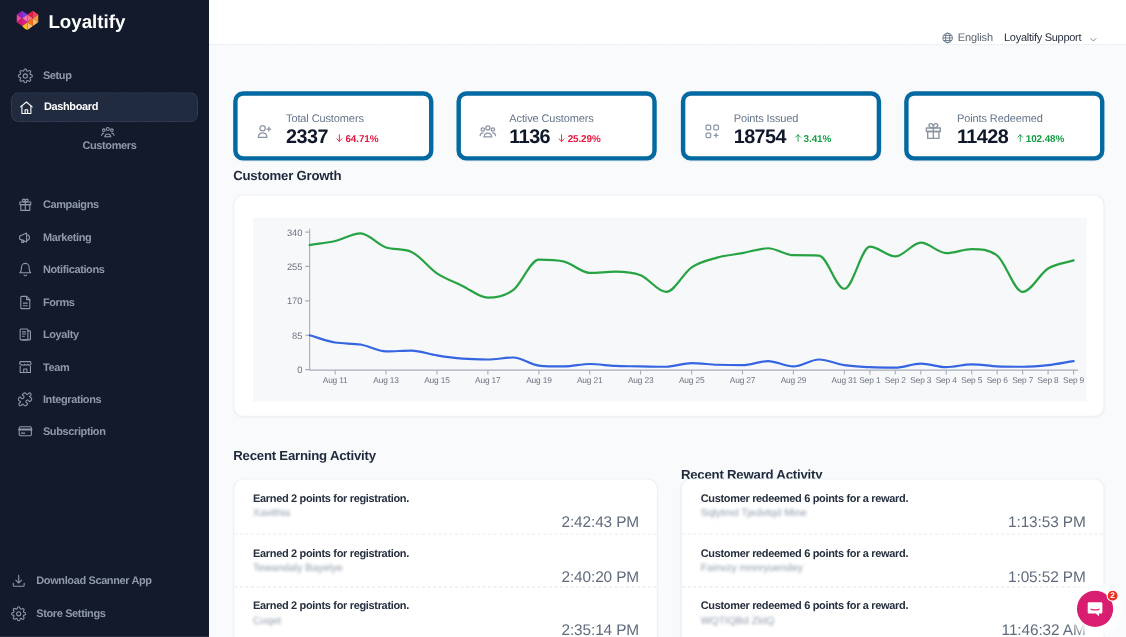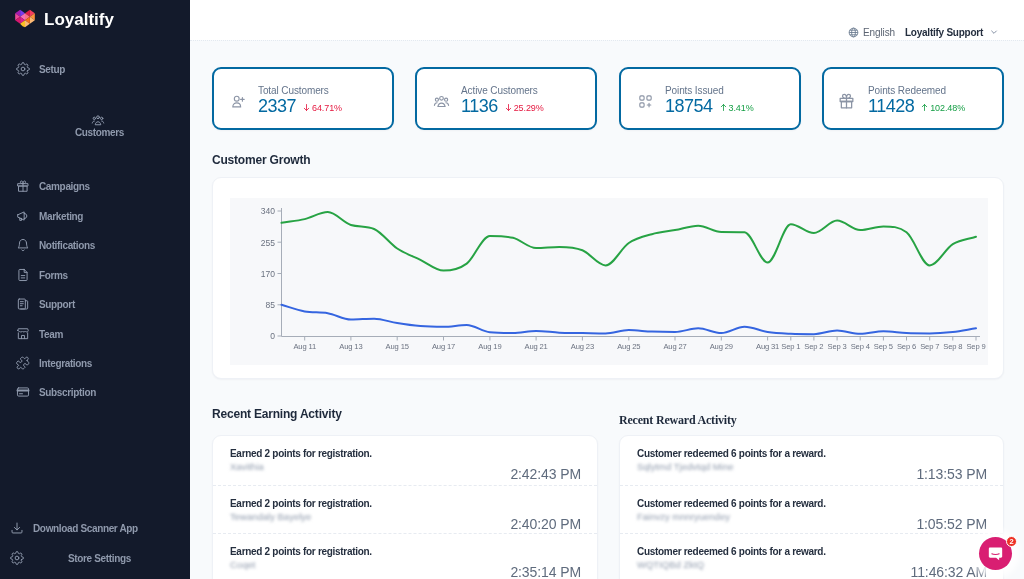--- a/index.html
+++ b/index.html
@@ -11,37 +11,37 @@
 .logo { position:absolute; left:13px; top:9px; display:flex; align-items:center; }
 .logo svg { width:24px; height:21px; }
 .logo .word { color:#fff; font-size:17px; font-weight:bold; margin-left:7px; letter-spacing:0px; }
 .nav-item { position:absolute; left:10px; width:170px; height:28px; display:flex; align-items:center; color:#8f99ac; }
 .nav-item .ic { width:14px; height:14px; margin-left:6px; flex:none; display:flex; align-items:center; justify-content:center; }
 .nav-item .ic svg { width:14px; height:14px; display:block; }
 .nav-item .lbl { margin-left:9px; font-size:10px; font-weight:bold; letter-spacing:-0.35px; }
 .nav-item.active { background:#212b3f; border:1px dotted #414c63; border-radius:7px; color:#fff; }
 
 .header { position:absolute; left:190px; top:0; width:834px; height:40px; background:#fff; z-index:2; }
-.hdr-right { position:absolute; right:26px; top:12px; height:40px; display:flex; align-items:center; }
+.hdr-right { position:absolute; right:26px; top:0; height:40px; display:flex; align-items:flex-end; }
 .hdr-right .globe { width:11px; height:11px; color:#64748b; margin-right:4px; }
 .hdr-right .globe svg{ width:11px; height:11px; display:block;}
 .hdr-right .eng { color:#5b6472; font-size:10px; letter-spacing:-0.1px; }
-.hdr-right .sup { color:#252f3f; font-size:10px; font-weight:bold; margin-left:10px; letter-spacing:-0.25px; }
+.hdr-right .sup { color:#252f3f; font-size:10px; font-weight:normal; margin-left:10px; letter-spacing:-0.25px; }
 .hdr-right .chev { margin-left:7px; color:#64748b; width:8px; height:8px; }
 .hdr-right .chev svg{ width:8px; height:8px; display:block;}
 
 .content { position:absolute; left:190px; top:40px; width:834px; height:539px; background:#f8fafc; border-top:1px dotted #e3e9f0; }
 
-.stat { position:absolute; top:67px; width:182px; height:63px; background:#fff; border:2px solid #0369a1; border-radius:9px; box-shadow:0 1px 2px rgba(15,23,42,0.04); }
+.stat { position:absolute; top:83px; width:182px; height:63px; background:#fff; border:4px solid #0369a1; border-radius:9px; box-shadow:0 1px 2px rgba(15,23,42,0.04); }
 .stat .sic { position:absolute; left:16px; top:24px; width:17px; height:17px; color:#8b94a5; }
 .stat .sic svg { width:100%; height:100%; display:block; }
 .stat .t { position:absolute; left:44px; top:16px; font-size:10px; line-height:11px; color:#64748b; letter-spacing:-0.1px; }
 .stat .row2 { position:absolute; left:44px; top:27px; display:flex; align-items:center; }
-.stat .num { font-size:18px; line-height:20px; font-weight:normal; color:#0369a1; letter-spacing:-0.5px; }
-.stat .pct { display:flex; align-items:center; font-size:9px; font-weight:normal; margin-left:6px; margin-top:3px; letter-spacing:-0.1px; }
+.stat .num { font-size:18px; line-height:20px; font-weight:bold; color:#0f172a; letter-spacing:-0.5px; }
+.stat .pct { display:flex; align-items:center; font-size:9px; font-weight:bold; margin-left:6px; margin-top:3px; letter-spacing:-0.1px; }
 .pct.red { color:#e5173f; }
 .pct.green { color:#149e44; }
 .pct svg { width:9px; height:9px; margin-right:1px; }
 
 .sec-title { position:absolute; font-size:12px; line-height:14px; font-weight:bold; color:#1e293b; letter-spacing:-0.2px; }
 .chart-card { position:absolute; left:212px; top:177px; width:792px; height:202px; background:#fff; border:1px solid #eef1f6; border-radius:9px; box-shadow:0 1px 2px rgba(15,23,42,0.04); }
 .chart-panel { position:absolute; left:17px; top:20px; width:758px; height:167px; background:#f7f8fa; }
 
 .act-card { position:absolute; top:435px; background:#fff; border:1px solid #eef1f6; border-radius:9px; box-shadow:0 1px 2px rgba(15,23,42,0.04); height:160px; overflow:hidden; }
 .act-row { position:relative; height:48.5px; }
@@ -100,20 +100,30 @@
     </div>
     <div class="nav-item" style="top:55px;">
         <span class="ic">
           <svg viewBox="0 0 24 24" fill="none" stroke="currentColor" stroke-width="1.7" stroke-linecap="round" stroke-linejoin="round">
             <circle cx="12" cy="12" r="3.2"></circle>
             <path d="M19.4 15a1.7 1.7 0 0 0 .34 1.87l.06.06a2 2 0 1 1-2.83 2.83l-.06-.06a1.7 1.7 0 0 0-1.87-.34 1.7 1.7 0 0 0-1 1.55V21a2 2 0 1 1-4 0v-.09a1.7 1.7 0 0 0-1.1-1.55 1.7 1.7 0 0 0-1.88.34l-.06.06a2 2 0 1 1-2.83-2.83l.06-.06a1.7 1.7 0 0 0 .34-1.87 1.7 1.7 0 0 0-1.55-1H3a2 2 0 1 1 0-4h.09a1.7 1.7 0 0 0 1.55-1.1 1.7 1.7 0 0 0-.34-1.88l-.06-.06a2 2 0 1 1 2.83-2.83l.06.06a1.7 1.7 0 0 0 1.87.34h.01a1.7 1.7 0 0 0 1-1.55V3a2 2 0 1 1 4 0v.09a1.7 1.7 0 0 0 1 1.55 1.7 1.7 0 0 0 1.88-.34l.06-.06a2 2 0 1 1 2.83 2.83l-.06.06a1.7 1.7 0 0 0-.34 1.87v.01a1.7 1.7 0 0 0 1.55 1H21a2 2 0 1 1 0 4h-.09a1.7 1.7 0 0 0-1.55 1z"></path>
           </svg>
         </span>
         <span class="lbl">Setup</span>
       </div>
+    <div class="nav-item active" style="top:84px; height:27px;">
+        <span class="ic">
+          <svg viewBox="0 0 24 24" fill="none" stroke="currentColor" stroke-width="1.7" stroke-linecap="round" stroke-linejoin="round">
+            <path d="M3 10.5L12 3l9 7.5"></path>
+            <path d="M5 8.8V21h14V8.8"></path>
+            <path d="M10 21v-6h4v6"></path>
+          </svg>
+        </span>
+        <span class="lbl">Dashboard</span>
+      </div>
     <div class="nav-item" style="top:113px;flex-direction:column;">
         <span class="ic">
           <svg viewBox="0 0 24 24" fill="none" stroke="currentColor" stroke-width="1.7" stroke-linecap="round">
             <circle cx="12" cy="7.3" r="2.4"></circle>
             <circle cx="5.7" cy="9.2" r="2"></circle>
             <circle cx="18.3" cy="9.2" r="2"></circle>
             <path d="M7.3 19.5c.5-2.8 2.4-4.4 4.7-4.4s4.2 1.6 4.7 4.4z"></path>
             <path d="M2.2 17.2c.4-2.2 1.8-3.5 3.5-3.5M21.8 17.2c-.4-2.2-1.8-3.5-3.5-3.5"></path>
           </svg>
         </span>
@@ -160,21 +170,21 @@
         <span class="lbl">Forms</span>
       </div>
     <div class="nav-item" style="top:290px;">
         <span class="ic">
           <svg viewBox="0 0 24 24" fill="none" stroke="currentColor" stroke-width="1.7" stroke-linecap="round" stroke-linejoin="round">
             <rect x="4" y="3.5" width="12" height="17" rx="1.5"></rect>
             <path d="M16 6.5h3a1 1 0 0 1 1 1V19a1.6 1.6 0 0 1-1.6 1.6H8"></path>
             <path d="M7.5 8h5M7.5 11.5h5M7.5 15h3"></path>
           </svg>
         </span>
-        <span class="lbl">Support</span>
+        <span class="lbl">Loyalty</span>
       </div>
     <div class="nav-item" style="top:320px;">
         <span class="ic">
           <svg viewBox="0 0 24 24" fill="none" stroke="currentColor" stroke-width="1.7" stroke-linecap="round" stroke-linejoin="round">
             <path d="M4 10v10h16V10"></path>
             <path d="M3 6l1-3h16l1 3c0 1.4-1.2 2.5-2.7 2.5-1.1 0-2-.6-2.4-1.5-.4.9-1.3 1.5-2.4 1.5s-2-.6-2.4-1.5c-.4.9-1.3 1.5-2.4 1.5S5.3 7.9 4.9 7 3 7.4 3 6z"></path>
             <path d="M9.5 20v-5.5h5V20"></path>
           </svg>
         </span>
         <span class="lbl">Team</span>
@@ -199,21 +209,21 @@
       </div>
     <div class="nav-item" style="top:514px; left:4px;">
         <span class="ic">
           <svg viewBox="0 0 24 24" fill="none" stroke="currentColor" stroke-width="1.7" stroke-linecap="round" stroke-linejoin="round">
             <path d="M12 3.5V15M7.5 11L12 15.5 16.5 11"></path>
             <path d="M3.5 16v3a1.5 1.5 0 0 0 1.5 1.5h14a1.5 1.5 0 0 0 1.5-1.5v-3"></path>
           </svg>
         </span>
         <span class="lbl">Download Scanner App</span>
       </div>
-    <div class="nav-item" style="top:544px; left:4px;gap:35px;">
+    <div class="nav-item" style="top:544px; left:4px;">
         <span class="ic">
           <svg viewBox="0 0 24 24" fill="none" stroke="currentColor" stroke-width="1.7" stroke-linecap="round" stroke-linejoin="round">
             <circle cx="12" cy="12" r="3.2"></circle>
             <path d="M19.4 15a1.7 1.7 0 0 0 .34 1.87l.06.06a2 2 0 1 1-2.83 2.83l-.06-.06a1.7 1.7 0 0 0-1.87-.34 1.7 1.7 0 0 0-1 1.55V21a2 2 0 1 1-4 0v-.09a1.7 1.7 0 0 0-1.1-1.55 1.7 1.7 0 0 0-1.88.34l-.06.06a2 2 0 1 1-2.83-2.83l.06-.06a1.7 1.7 0 0 0 .34-1.87 1.7 1.7 0 0 0-1.55-1H3a2 2 0 1 1 0-4h.09a1.7 1.7 0 0 0 1.55-1.1 1.7 1.7 0 0 0-.34-1.88l-.06-.06a2 2 0 1 1 2.83-2.83l.06.06a1.7 1.7 0 0 0 1.87.34h.01a1.7 1.7 0 0 0 1-1.55V3a2 2 0 1 1 4 0v.09a1.7 1.7 0 0 0 1 1.55 1.7 1.7 0 0 0 1.88-.34l.06-.06a2 2 0 1 1 2.83 2.83l-.06.06a1.7 1.7 0 0 0-.34 1.87v.01a1.7 1.7 0 0 0 1.55 1H21a2 2 0 1 1 0 4h-.09a1.7 1.7 0 0 0-1.55 1z"></path>
           </svg>
         </span>
         <span class="lbl">Store Settings</span>
       </div>
   </div>
 
@@ -348,21 +358,21 @@
             <text x="676.5" y="150.5" text-anchor="middle">Sep 6</text>
             <text x="699.7" y="150.5" text-anchor="middle">Sep 7</text>
             <text x="722.8" y="150.5" text-anchor="middle">Sep 8</text>
             <text x="746.0" y="150.5" text-anchor="middle">Sep 9</text>
           </g>
         </svg>
     </div>
   </div>
 
   <div class="sec-title" style="left:212px; top:407px;">Recent Earning Activity</div>
-  <div class="sec-title" style="left:619px; top:413px;font-family:Liberation Serif, serif;">Recent Reward Activity</div>
+  <div class="sec-title" style="left:619px; top:424px;">Recent Reward Activity</div>
   <div class="act-card" style="left:212px; width:386px;">
     <div class="act-row">
         <div class="main">Earned 2 points for registration.</div>
         <div class="name">Xavithia</div>
         <div class="time">2:42:43 PM</div>
       </div>
     <div class="act-row">
         <div class="main">Earned 2 points for registration.</div>
         <div class="name">Tewandaly Bayelye</div>
         <div class="time">2:40:20 PM</div>

